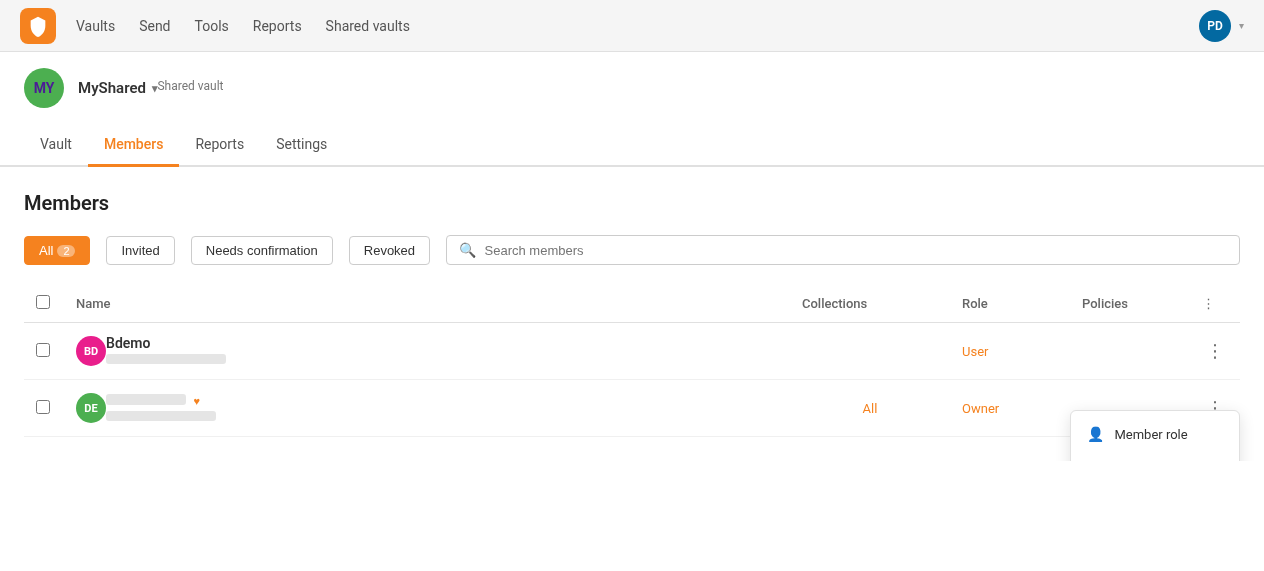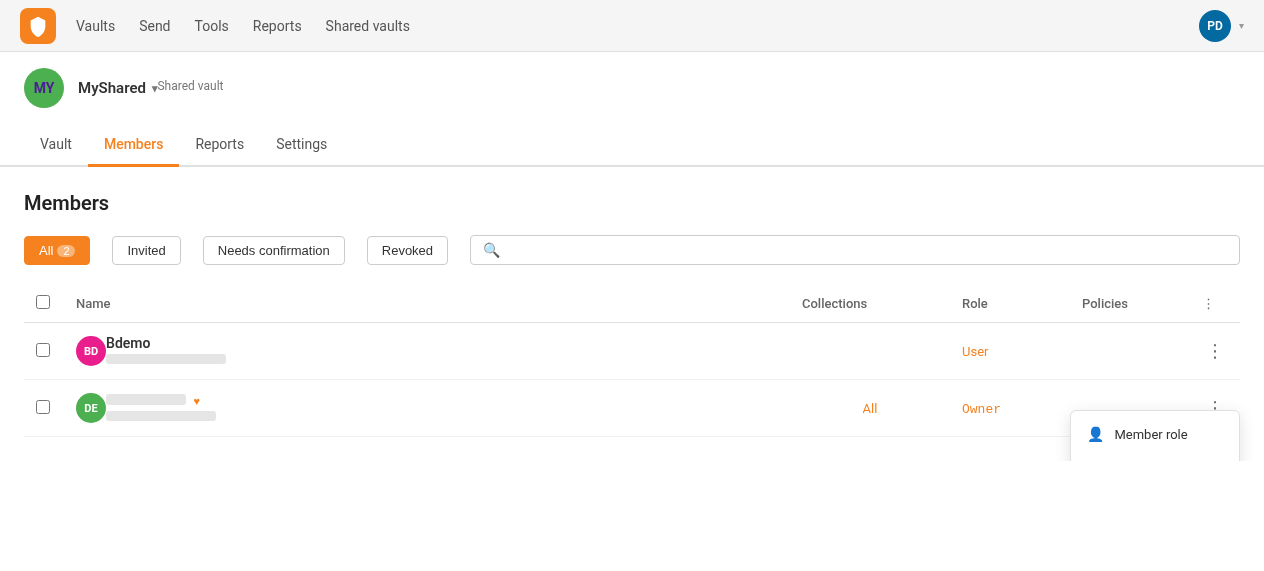--- a/index.html
+++ b/index.html
@@ -88,21 +88,21 @@
       color: #f5821f;
       border-bottom: 3px solid #f5821f;
       font-weight: 500;
     }
 
     
     .content { padding: 24px 24px; background: #fff; }
     .page-title { font-size: 20px; font-weight: 600; color: #222; margin-bottom: 20px; }
 
     
-    .filter-bar { display: flex; align-items: center; gap: 22px; margin-bottom: 20px; }
+    .filter-bar { display: flex; align-items: center; gap: 16px; margin-bottom: 20px; }
     .filter-btn {
       padding: 6px 14px;
       border: 1px solid #ccc;
       border-radius: 4px;
       cursor: pointer;
       font-size: 13px;
       background: #fff;
       color: #333;
     }
     .filter-btn.active {
@@ -192,21 +192,21 @@
     .member-email { font-size: 12px; color: #aaa; margin-top: 2px; }
     .email-blur {
       display: inline-block;
       background: #ccc;
       border-radius: 3px;
       height: 10px;
       width: 120px;
       opacity: 0.5;
     }
     .role-user { color: #f5821f; font-size: 13px; }
-    .role-owner { color: #f5821f; font-size: 13px; font-family: Liberation Mono, monospace; }
+    .role-owner { color: #f5821f; font-size: 13px; }
     .collections-all { color: #f5821f; font-size: 13px; }
     .dots-btn {
       background: none;
       border: none;
       cursor: pointer;
       font-size: 18px;
       color: #666;
       padding: 4px;
       line-height: 1;
     }
@@ -297,20 +297,21 @@
 
   <div class="filter-bar">
     <button class="filter-btn active">
       <span>All</span><span class="badge">2</span>
     </button>
     <button class="filter-btn">Invited</button>
     <button class="filter-btn">Needs confirmation</button>
     <button class="filter-btn">Revoked</button>
     <div class="search-box">
       <span class="search-icon">🔍</span>
+      <input type="text" class="search-input" placeholder="Search members" style="">
     </div>
   </div>
 
   <table class="members-table">
     <thead>
       <tr>
         <th class="col-check">
           <input type="checkbox" style="">
         </th>
         <th class="col-name">Name</th>

